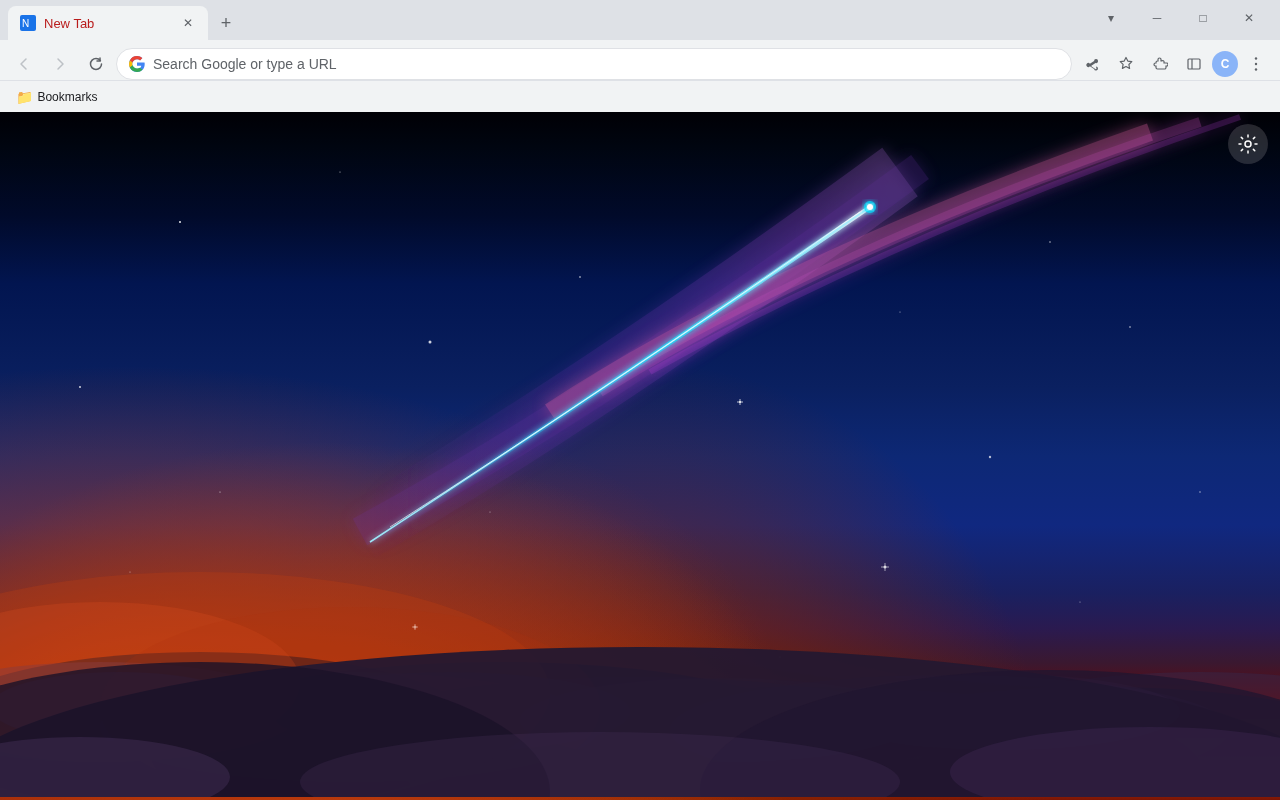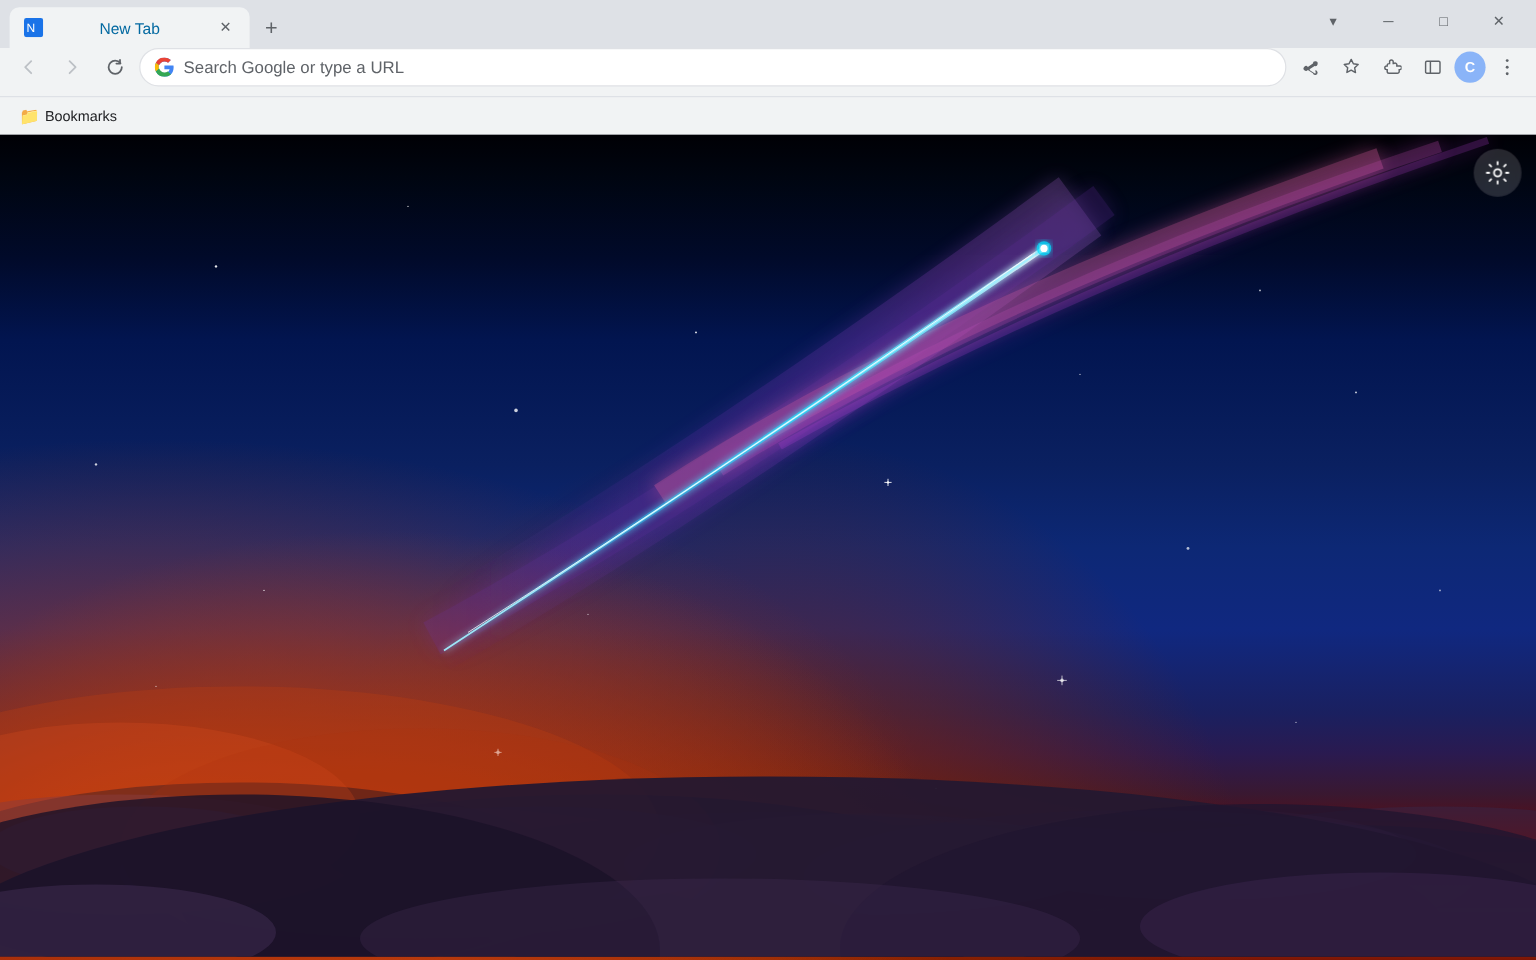--- a/index.html
+++ b/index.html
@@ -54,25 +54,24 @@
     }
 
     .tab-favicon-svg {
       width: 16px;
       height: 16px;
     }
 
     .tab-title {
       flex: 1;
       font-size: 13px;
-      color: #0369a1;
+      color: #b91c1c;
       white-space: nowrap;
       overflow: hidden;
       text-overflow: ellipsis;
-      text-align: center;
     }
 
     .tab-close {
       width: 16px;
       height: 16px;
       border-radius: 50%;
       display: flex;
       align-items: center;
       justify-content: center;
       font-size: 12px;
@@ -116,21 +115,21 @@
       font-size: 12px;
       background: transparent;
       border: none;
     }
 
     
     .toolbar {
       height: 40px;
       background: #f1f3f4;
       display: flex;
-      align-items: flex-start;
+      align-items: flex-end;
       padding: 0 8px;
       gap: 4px;
     }
 
     .nav-btn {
       width: 32px;
       height: 32px;
       border-radius: 50%;
       display: flex;
       align-items: center;

